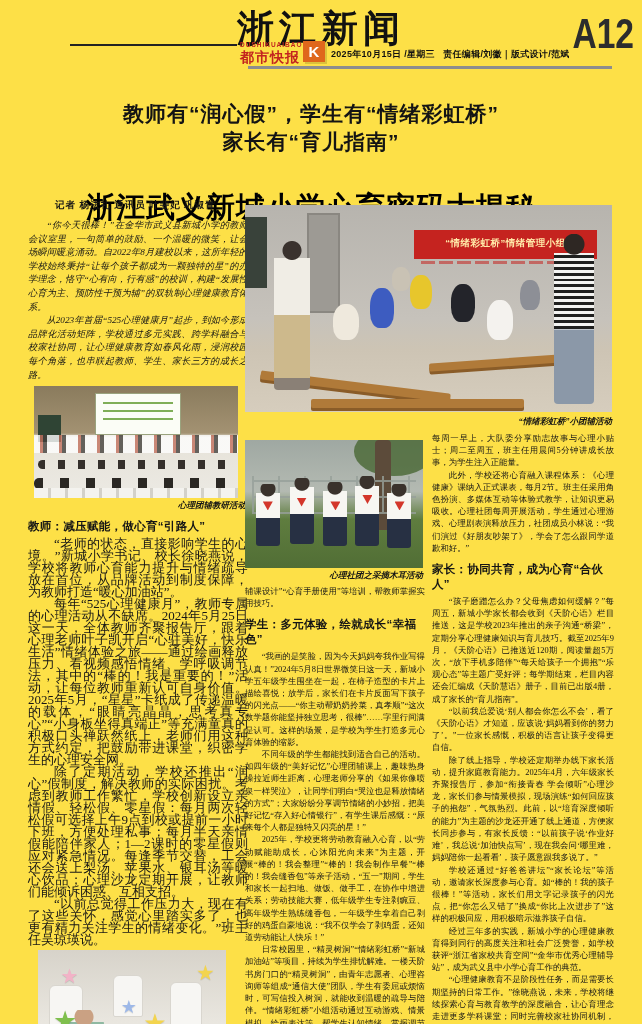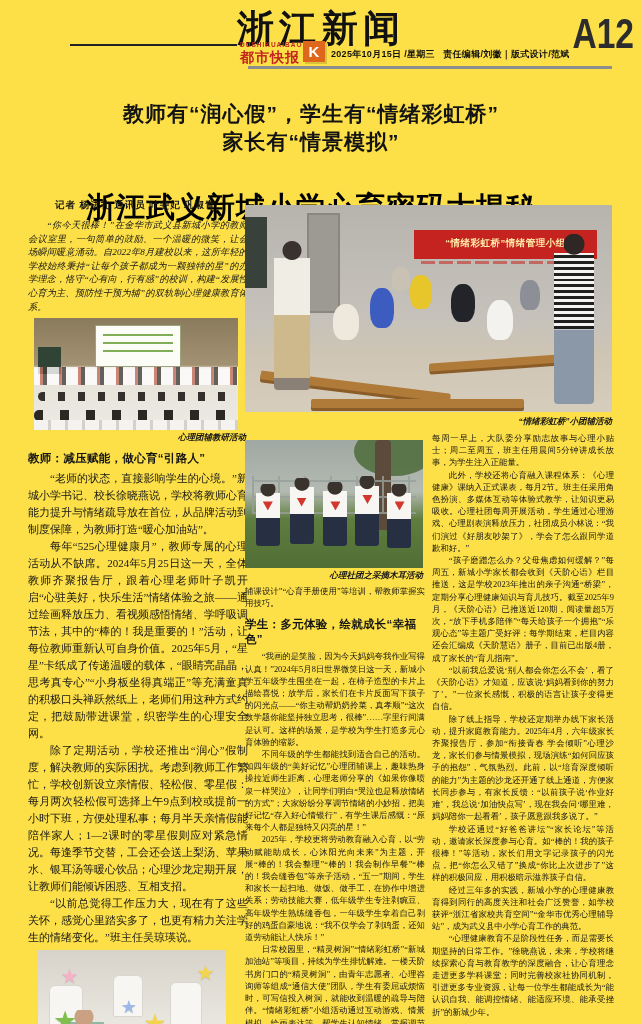--- a/index.html
+++ b/index.html
@@ -37,21 +37,21 @@
   .kicker { position:absolute; left:0; right:20px; text-align:center; font-family:"Liberation Sans",sans-serif; font-weight:700; font-size:21px; letter-spacing:1px; color:#141414; }
   .kicker1 { top:100px; }
   .kicker2 { top:128px; }
   .main-title { position:absolute; top:156px; left:0; right:20px; text-align:center; font-family:"Liberation Sans",sans-serif; font-weight:900; font-size:29px; letter-spacing:1px; color:#000;margin-top:32px; }
   .byline { position:absolute; top:199px; left:55px; font-size:9.5px; font-weight:700; letter-spacing:1px; }
   
   .col { position:absolute; text-align:justify; }
   #col-left  { left:28px; top:219px; width:220px; }
   #col-mid   { left:245px; top:440px; width:180px; }
   #col-right { left:432px; top:433px; width:182px; }
-  #col-left p  { font-size:11px;   line-height:17px;   text-indent:2em; }
+  #col-left p  { font-size:13px;   line-height:12px;   text-indent:2em; }
   #col-mid p, #col-right p { font-size:8.4px; line-height:12.2px; text-indent:2em; }
   p.cont { text-indent:0 !important; }
   .intro p { font-style:italic; font-size:9.2px !important; line-height:13.6px !important; }
   .sec-h {
     font-family:"Liberation Sans",sans-serif; font-weight:700; font-size:11.5px;
     margin:7px 0 4px; text-align:left; letter-spacing:.3px;
   }
   .caption { font-size:8.5px; font-weight:700; text-align:right; margin:2px 2px 4px 0; font-style:italic; }
   
   .ph { position:relative; overflow:hidden; background:#cfccc5; }
@@ -116,27 +116,28 @@
   </div>
   <div class="klogo">K</div>
   <div class="dateline">
     <span>2025年10月15日 /星期三</span>&nbsp;&nbsp;
     <span>责任编辑/刘徽｜版式设计/范斌</span>
   </div>
   <div class="rule-under"></div>
   <div class="page-no">A12</div>
 
   <div class="kicker kicker1">教师有“润心假”，学生有“情绪彩虹桥”</div>
-  <div class="kicker kicker2">家长有“情景模拟”</div>
+  <div class="kicker kicker2">家长有“育儿指南”</div>
   <div class="main-title">浙江武义新城小学心育密码大揭秘</div>
   <div class="byline">记者 杨法礼 通讯员 叶斐妃 巩淑青</div>
 
   <div class="col" id="col-left">
     <div class="intro">
       <p>“你今天很棒！”在金华市武义县新城小学的教师会议室里，一句简单的鼓励、一个温暖的微笑，让会场瞬间暖意涌动。自2022年8月建校以来，这所年轻的学校始终秉持“让每个孩子都成为一颗独特的星”的办学理念，恪守“心有向，行有感”的校训，构建“发展性心育为主、预防性干预为辅”的双轨制心理健康教育体系。</p>
+      <p>从2023年首届“525心理健康月”起步，到如今形成品牌化活动矩阵，学校通过多元实践、跨学科融合与校家社协同，让心理健康教育如春风化雨，浸润校园每个角落，也串联起教师、学生、家长三方的成长之路。</p>
     </div>
     <div class="ph" id="photo1">
       <span class="screen">
           <span class="slide-lines"></span>
         </span>
       <span class="board"></span>
       <span class="stage-row"></span>
       <span class="heads1"></span>
       <span class="heads2"></span>
       <span class="chairs"></span>
@@ -205,20 +206,21 @@
     <p>“我画的是笑脸，因为今天妈妈夸我作业写得认真！”2024年5月8日世界微笑日这一天，新城小学五年级学生围坐在一起，在柿子造型的卡片上描绘喜悦；放学后，家长们在卡片反面写下孩子的闪光点——“你主动帮奶奶拎菜，真孝顺”“这次数学题你能坚持独立思考，很棒”……字里行间满是认可。这样的场景，是学校为学生打造多元心育体验的缩影。</p>
     <p>不同年级的学生都能找到适合自己的活动。如四年级的“美好记忆”心理团辅课上，趣味热身操拉近师生距离，心理老师分享的《如果你像喷泉一样哭泣》，让同学们明白“哭泣也是释放情绪的方式”；大家纷纷分享调节情绪的小妙招，把美好记忆“存入好心情银行”，有学生课后感慨：“原来每个人都是独特又闪亮的星！”</p>
     <p>2025年，学校更将劳动教育融入心育，以“劳动赋能助成长，心沐阳光向未来”为主题，开展“棒的！我会整理”“棒的！我会制作早餐”“棒的！我会缝香包”等亲子活动，“五一”期间，学生和家长一起扫地、做饭、做手工，在协作中增进关系；劳动技能大赛，低年级学生专注剥豌豆、高年级学生熟练缝香包，一年级学生拿着自己剥好的鸡蛋自豪地说：“我不仅学会了剥鸡蛋，还知道劳动能让人快乐！”</p>
     <p>日常校园里，“精灵树洞”“情绪彩虹桥”“新城加油站”等项目，持续为学生排忧解难。一楼天阶书房门口的“精灵树洞”，由青年志愿者、心理咨询师等组成“通信大使”团队，学生有委屈或烦恼时，可写信投入树洞，就能收到温暖的疏导与陪伴。“情绪彩虹桥”小组活动通过互动游戏、情景模拟、绘画表达等，帮学生认知情绪、掌握调节方法，6节进阶课程涵盖“情绪表达实验室”“冲突解决模拟剧场”，为情绪健康搭阶梯。</p>
 
   </div>
 
   <div class="col" id="col-right">
     <p class="cont">每周一早上，大队委分享励志故事与心理小贴士；周二至周五，班主任用晨间5分钟讲成长故事，为学生注入正能量。</p>
     <p>此外，学校还将心育融入课程体系：《心理健康》课纳入正式课表，每月2节。班主任采用角色扮演、多媒体互动等体验式教学，让知识更易吸收。心理社团每周开展活动，学生通过心理游戏、心理剧表演释放压力，社团成员小林说：“我们演过《好朋友吵架了》，学会了怎么跟同学道歉和好。”</p>
+    <div class="sec-h">家长：协同共育，成为心育“合伙人”</div>
     <p>“孩子磨蹭怎么办？父母焦虑如何缓解？”每周五，新城小学家长都会收到《天阶心语》栏目推送，这是学校2023年推出的亲子沟通“桥梁”，定期分享心理健康知识与育儿技巧。截至2025年9月，《天阶心语》已推送近120期，阅读量超5万次，“放下手机多陪伴”“每天给孩子一个拥抱”“乐观心态”等主题广受好评；每学期结束，栏目内容还会汇编成《天阶慧语》册子，目前已出版4册，成了家长的“育儿指南”。</p>
     <p>“以前我总爱说‘别人都会你怎么不会’，看了《天阶心语》才知道，应该说‘妈妈看到你的努力了’。”一位家长感慨，积极的语言让孩子变得更自信。</p>
     <p>除了线上指导，学校还定期举办线下家长活动，提升家庭教育能力。2025年4月，六年级家长齐聚报告厅，参加“衔接青春 学会倾听”心理沙龙，家长们参与情景模拟，现场演练“如何回应孩子的抱怨”，气氛热烈。此前，以“培育深度倾听的能力”为主题的沙龙还开通了线上通道，方便家长同步参与，有家长反馈：“以前孩子说‘作业好难’，我总说‘加油快点写’，现在我会问‘哪里难，妈妈陪你一起看看’，孩子愿意跟我多说了。”</p>
     <p>学校还通过“好爸爸讲坛”“家长论坛”等活动，邀请家长深度参与心育。如“棒的！我的孩子很棒！”等活动，家长们用文字记录孩子的闪光点，把“你怎么又错了”换成“你比上次进步了”这样的积极回应，用积极暗示滋养孩子自信。</p>
     <p>经过三年多的实践，新城小学的心理健康教育得到同行的高度关注和社会广泛赞誉，如学校获评“浙江省家校共育空间”“金华市优秀心理辅导站”，成为武义县中小学心育工作的典范。</p>
     <p>“心理健康教育不是阶段性任务，而是需要长期坚持的日常工作。”徐晓燕说，未来，学校将继续探索心育与教育教学的深度融合，让心育理念走进更多学科课堂；同时完善校家社协同机制，引进更多专业资源，让每一位学生都能成长为“能认识自我、能调控情绪、能适应环境、能承受挫折”的新城少年。</p>
   </div>
 
 </div>
 

